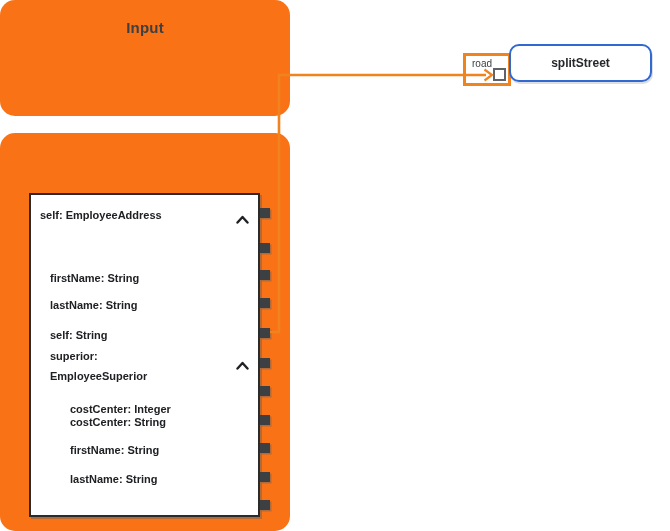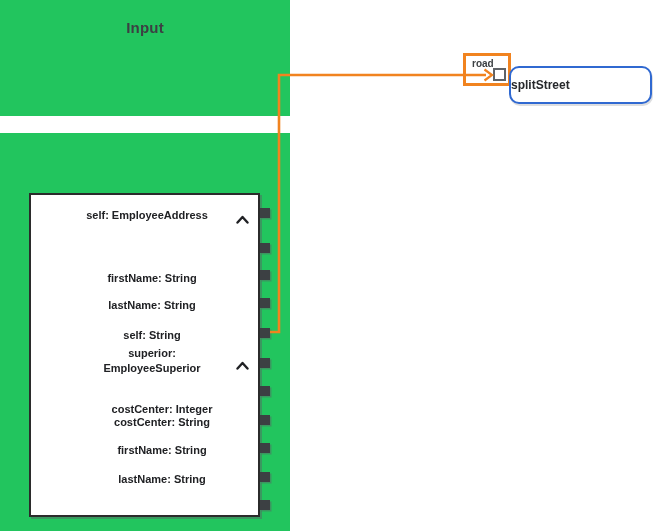--- a/index.html
+++ b/index.html
@@ -1,61 +1,61 @@
 <!DOCTYPE html>
 <html><head>
 <meta charset="utf-8">
 <style>
   html,body{margin:0;padding:0;background:#fff;font-family:"Liberation Sans",sans-serif;}
   .canvas{position:relative;width:670px;height:531px;background:#fff;overflow:hidden;}
 
   
-  .panel{position:absolute;left:0;width:290px;background:#22c55e;}
+  .panel{position:absolute;left:0;width:290px;background:#f97316;border-radius:15px;}
   .panel-input{top:0;height:116px;}
   .panel-self{top:133px;height:398px;}
   .panel-title{position:absolute;left:0;width:100%;text-align:center;
     font-size:15px;font-weight:bold;color:#3C4043;letter-spacing:.2px;}
   .panel-input .panel-title{top:19px;}
   .panel-self .panel-title{top:152px;}
 
   
   .tree-box{position:absolute;left:29px;top:193px;width:231px;height:324px;
     background:#fff;border:2px solid #2B2B2B;box-sizing:border-box;
     box-shadow:2px 2px 0 rgba(90,95,100,.45);}
   .row{position:absolute;left:2px;right:4px;height:14px;line-height:14px;
-    font-size:11px;font-weight:bold;color:#202124;white-space:nowrap;cursor:default;text-align:center;}
+    font-size:11px;font-weight:bold;color:#202124;white-space:nowrap;cursor:default;}
   .lvl0{padding-left:7px;}
   .lvl1{padding-left:17px;}
   .lvl2{padding-left:37px;}
-  .two-line{height:26px;line-height:15px;white-space:normal;}
+  .two-line{height:26px;line-height:20px;white-space:normal;}
   .two-line .row-label{display:inline-block;max-width:112px;}
 
   .chev{position:absolute;left:205px;width:13px;height:9px;cursor:pointer;}
 
   
   .port{position:absolute;left:260px;width:10px;height:10px;background:#3C4043;
     box-shadow:1.5px 1.5px 0 rgba(90,95,100,.45);cursor:crosshair;}
 
   
   .wire-svg{position:absolute;left:0;top:0;width:670px;height:531px;pointer-events:none;}
   .wire-svg *{pointer-events:stroke;}
 
   
   .param-box{position:absolute;left:463px;top:53px;width:48px;height:33px;
     border:3px solid #F1831F;background:#fff;box-sizing:border-box;cursor:pointer;}
-  .param-label{position:absolute;left:6px;top:2px;font-size:10px;font-weight:bold;
+  .param-label{position:absolute;left:6px;top:2px;font-size:10px;font-weight:normal;
     color:#3C4043;line-height:11px;}
   .param-port{position:absolute;left:493px;top:68px;width:13px;height:13px;
     background:#fff;border:2px solid #5F6368;box-sizing:border-box;cursor:crosshair;}
 
   
-  .node{position:absolute;left:509px;top:66px;width:143px;height:38px;
+  .node{position:absolute;left:509px;top:44px;width:143px;height:38px;
     background:#fff;border:2px solid #3069D1;border-radius:10px;box-sizing:border-box;
     box-shadow:1px 2px 0 rgba(120,125,130,.25);
-    display:flex;align-items:center;cursor:pointer;}
+    display:flex;align-items:center;justify-content:center;cursor:pointer;}
   .node-label{font-size:12px;font-weight:bold;color:#26282B;}
 </style>
 </head>
 <body>
 
 <div class="canvas">
 
   <section class="panel panel-input">
     <div class="panel-title">Input</div>
   </section>

